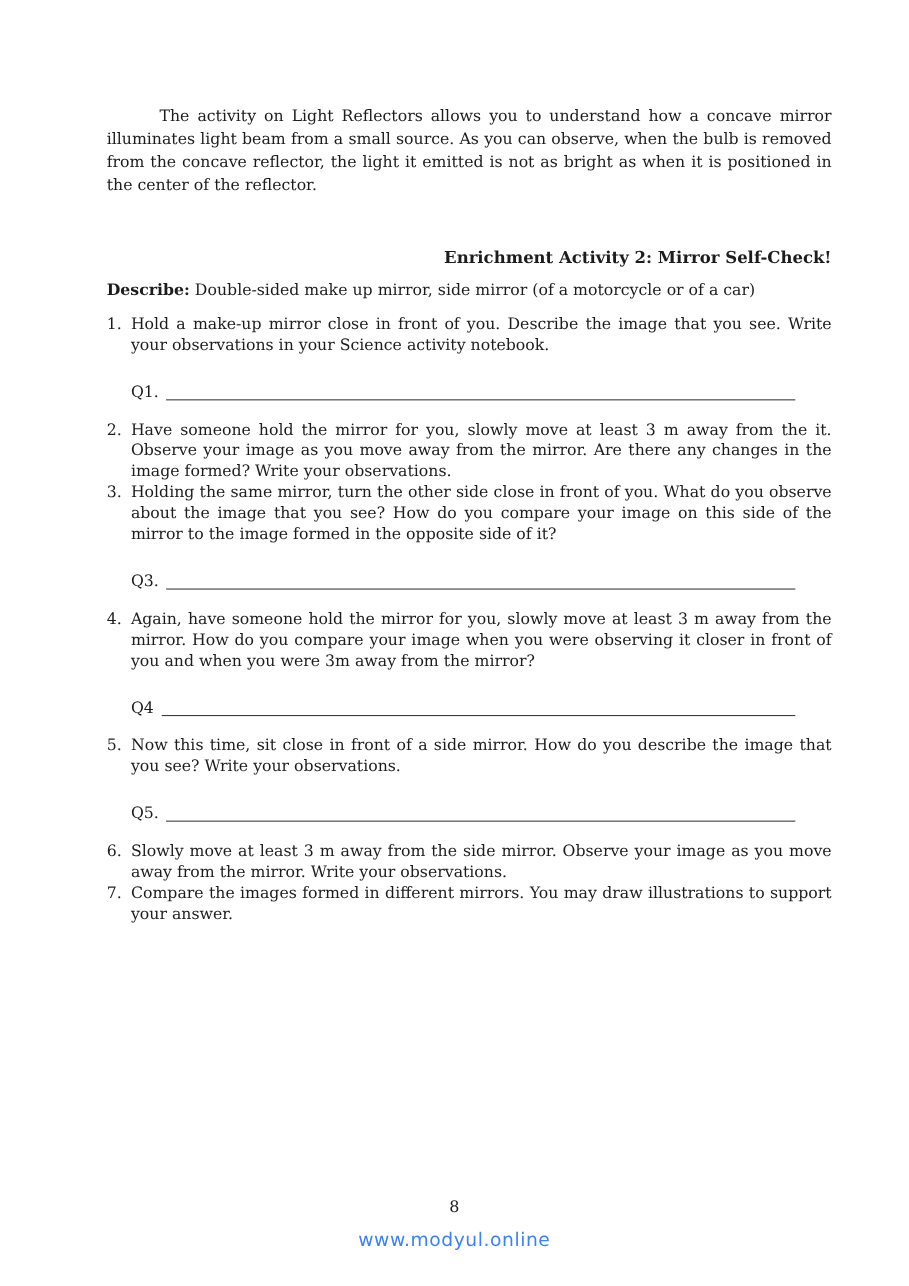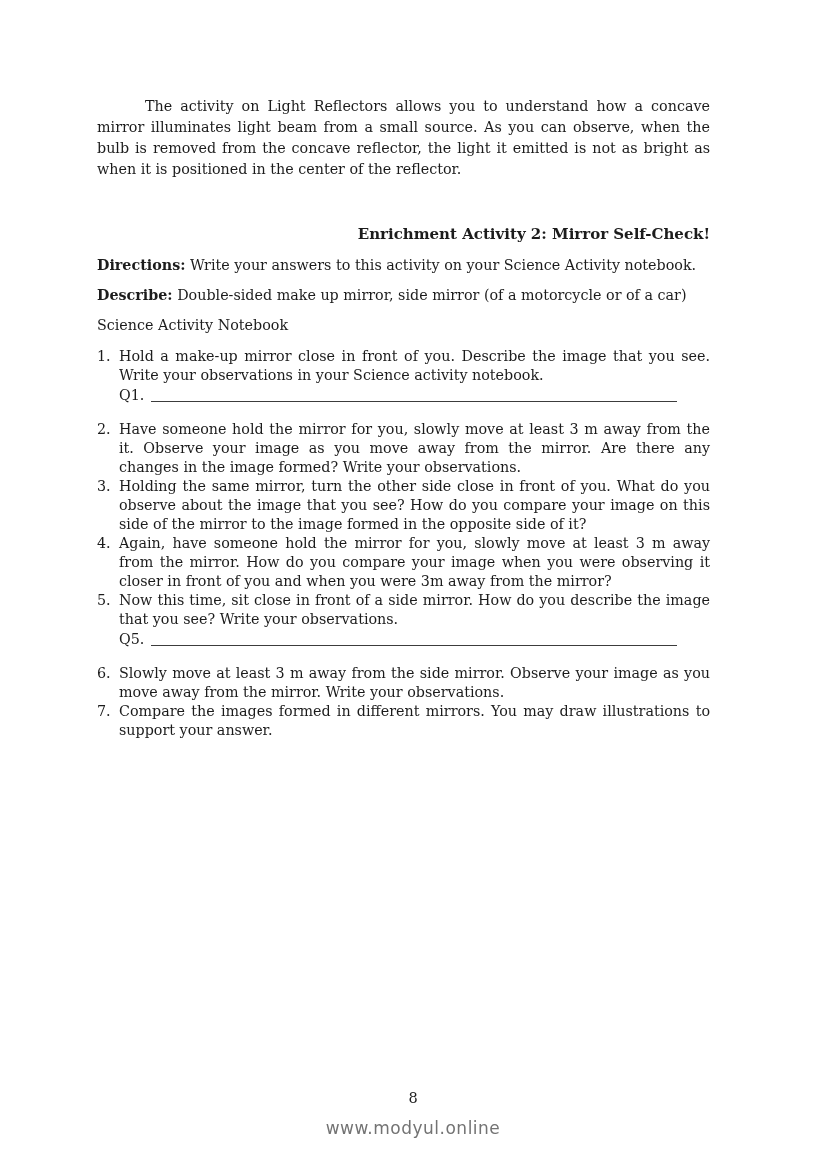--- a/index.html
+++ b/index.html
@@ -7,21 +7,21 @@
     width: 826px; height: 1169px;
     background: #ffffff;
     font-family: "DejaVu Serif", "Liberation Serif", serif;
     color: #1c1c1c;
     overflow: hidden;
   }
   .page {
     position: relative;
     box-sizing: border-box;
     width: 826px; height: 1169px;
-    padding: 96px 116px 0 97px;
+    padding: 96px 70px 0 97px;
   }
   .intro {
     margin: 0;
     font-size: 14.3px;
     line-height: 21px;
     text-align: justify;
     text-indent: 48px;
   }
   .title {
     margin: 44px 0 0 0;
@@ -41,21 +41,21 @@
   .step-row {
     display: flex;
     font-size: 14.3px;
     line-height: 19px;
   }
   .num { flex: none; width: 22px; }
   .step-text { flex: 1; text-align: justify; }
   .q-row {
     display: flex;
     align-items: flex-end;
-    margin: 0 33px 14px 22px;
+    margin: 23px 33px 14px 22px;
     font-size: 14.3px;
     line-height: 21px;
   }
   .q-label { flex: none; margin-right: 7px; }
   .answer-line {
     flex: 1;
     border-bottom: 1.4px solid #3c3c3c;
     margin-bottom: 4px;
     height: 0;
   }
@@ -65,37 +65,35 @@
     text-align: center;
     font-size: 14.5px;
   }
   .watermark {
     position: absolute;
     top: 1118px; left: 0; right: 0;
     text-align: center;
     font-family: "DejaVu Sans", "Liberation Sans", sans-serif;
     font-size: 17px;
     letter-spacing: 0.5px;
-    color: #737373;
+    color: #3b82f6;
   }
 </style>
 </head>
 <body>
 
 <div class="page">
 
   <p class="intro">The activity on Light Reflectors allows you to understand how a concave mirror illuminates light beam from a small source. As you can observe, when the bulb is removed from the concave reflector, the light it emitted is not as bright as when it is positioned in the center of the reflector.</p>
 
   <h2 class="title">Enrichment Activity 2: Mirror Self-Check!</h2>
 
-  <p class="meta first"><span class="b">Directions:</span> <span>Write your answers to this activity on your Science Activity notebook.</span></p>
 
   <p class="meta"><span class="b">Describe:</span> <span>Double-sided make up mirror, side mirror (of a motorcycle or of a car)</span></p>
 
-  <p class="meta">Science Activity Notebook</p>
 
 
   <div class="steps">
 
     <div class="step">
       <div class="step-row">
         <span class="num">1.</span>
         <span class="step-text">Hold a make-up mirror close in front of you. Describe the image that you see. Write your observations in your Science activity notebook.</span>
       </div>
       <div class="q-row">
@@ -109,26 +107,34 @@
         <span class="num">2.</span>
         <span class="step-text">Have someone hold the mirror for you, slowly move at least 3 m away from the it. Observe your image as you move away from the mirror. Are there any changes in the image formed? Write your observations.</span>
       </div>
     </div>
 
     <div class="step">
       <div class="step-row">
         <span class="num">3.</span>
         <span class="step-text">Holding the same mirror, turn the other side close in front of you. What do you observe about the image that you see? How do you compare your image on this side of the mirror to the image formed in the opposite side of it?</span>
       </div>
+      <div class="q-row">
+        <span class="q-label">Q3.</span>
+        <span class="answer-line"></span>
+      </div>
     </div>
 
     <div class="step">
       <div class="step-row">
         <span class="num">4.</span>
         <span class="step-text">Again, have someone hold the mirror for you, slowly move at least 3 m away from the mirror. How do you compare your image when you were observing it closer in front of you and when you were 3m away from the mirror?</span>
+      </div>
+      <div class="q-row">
+        <span class="q-label">Q4</span>
+        <span class="answer-line"></span>
       </div>
     </div>
 
     <div class="step">
       <div class="step-row">
         <span class="num">5.</span>
         <span class="step-text">Now this time, sit close in front of a side mirror. How do you describe the image that you see? Write your observations.</span>
       </div>
       <div class="q-row">
         <span class="q-label">Q5.</span>

